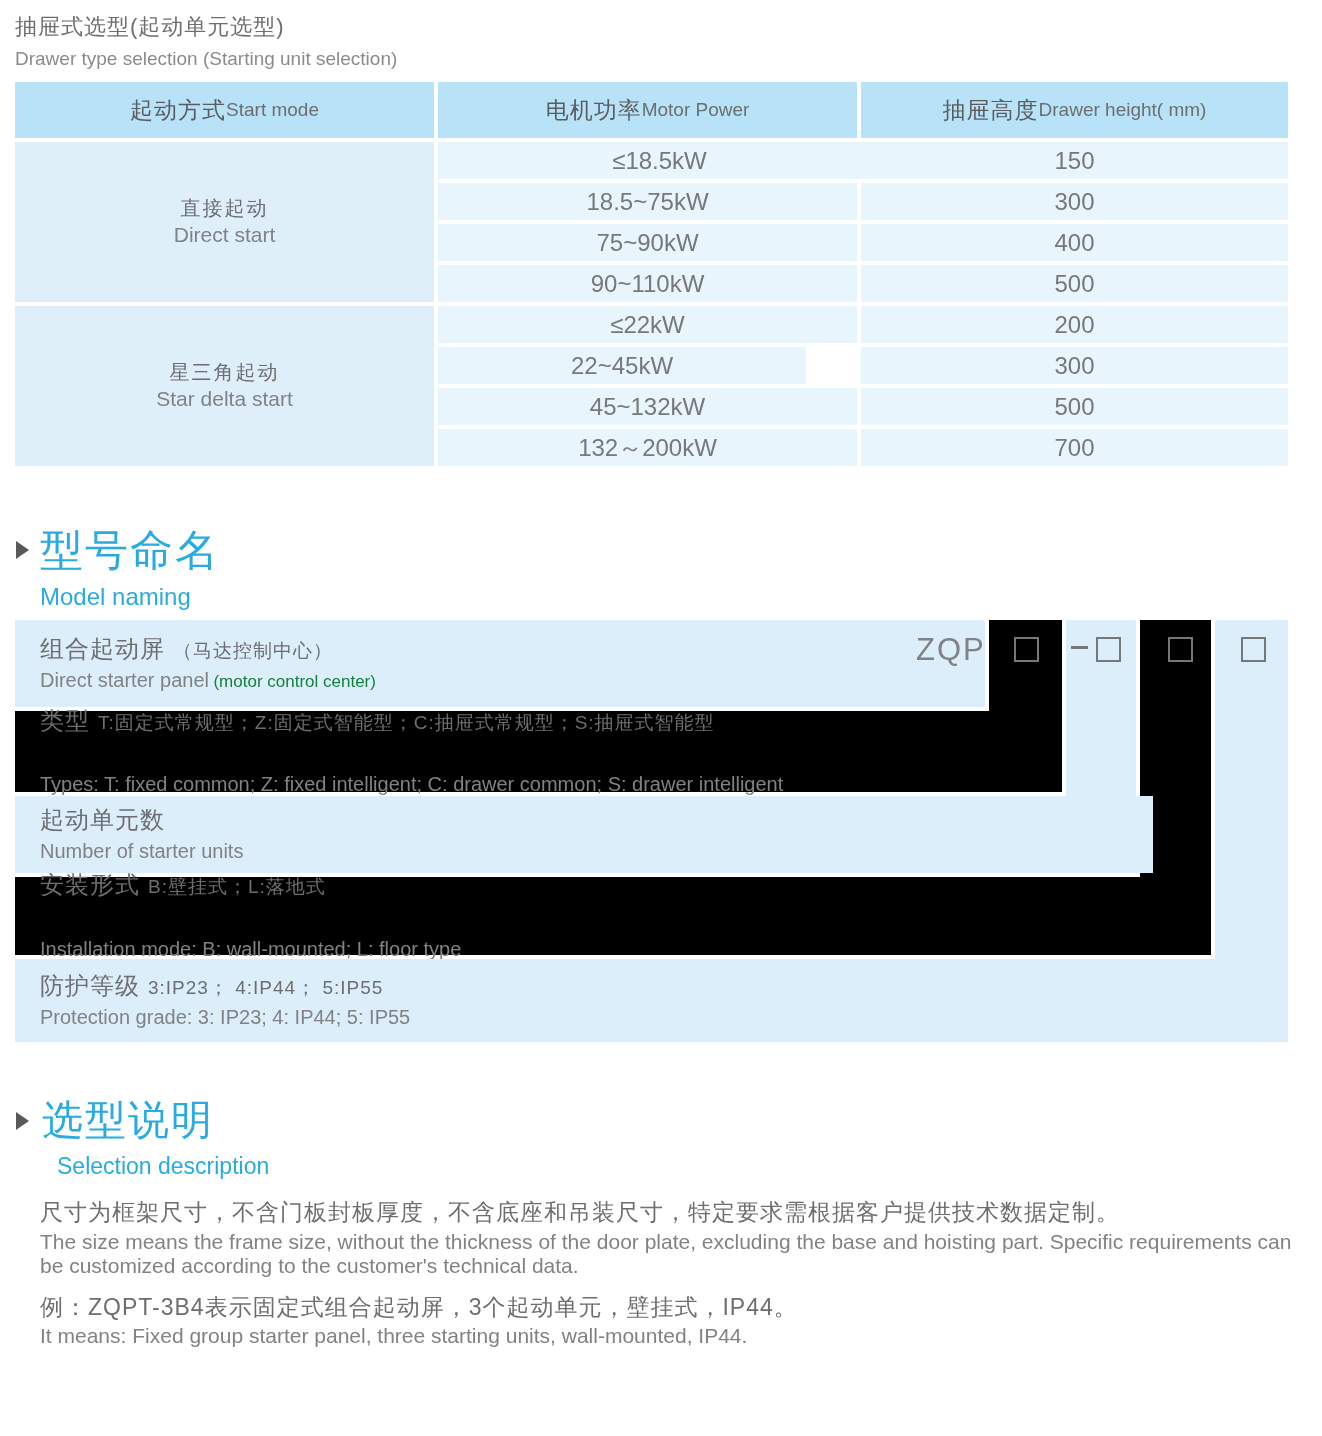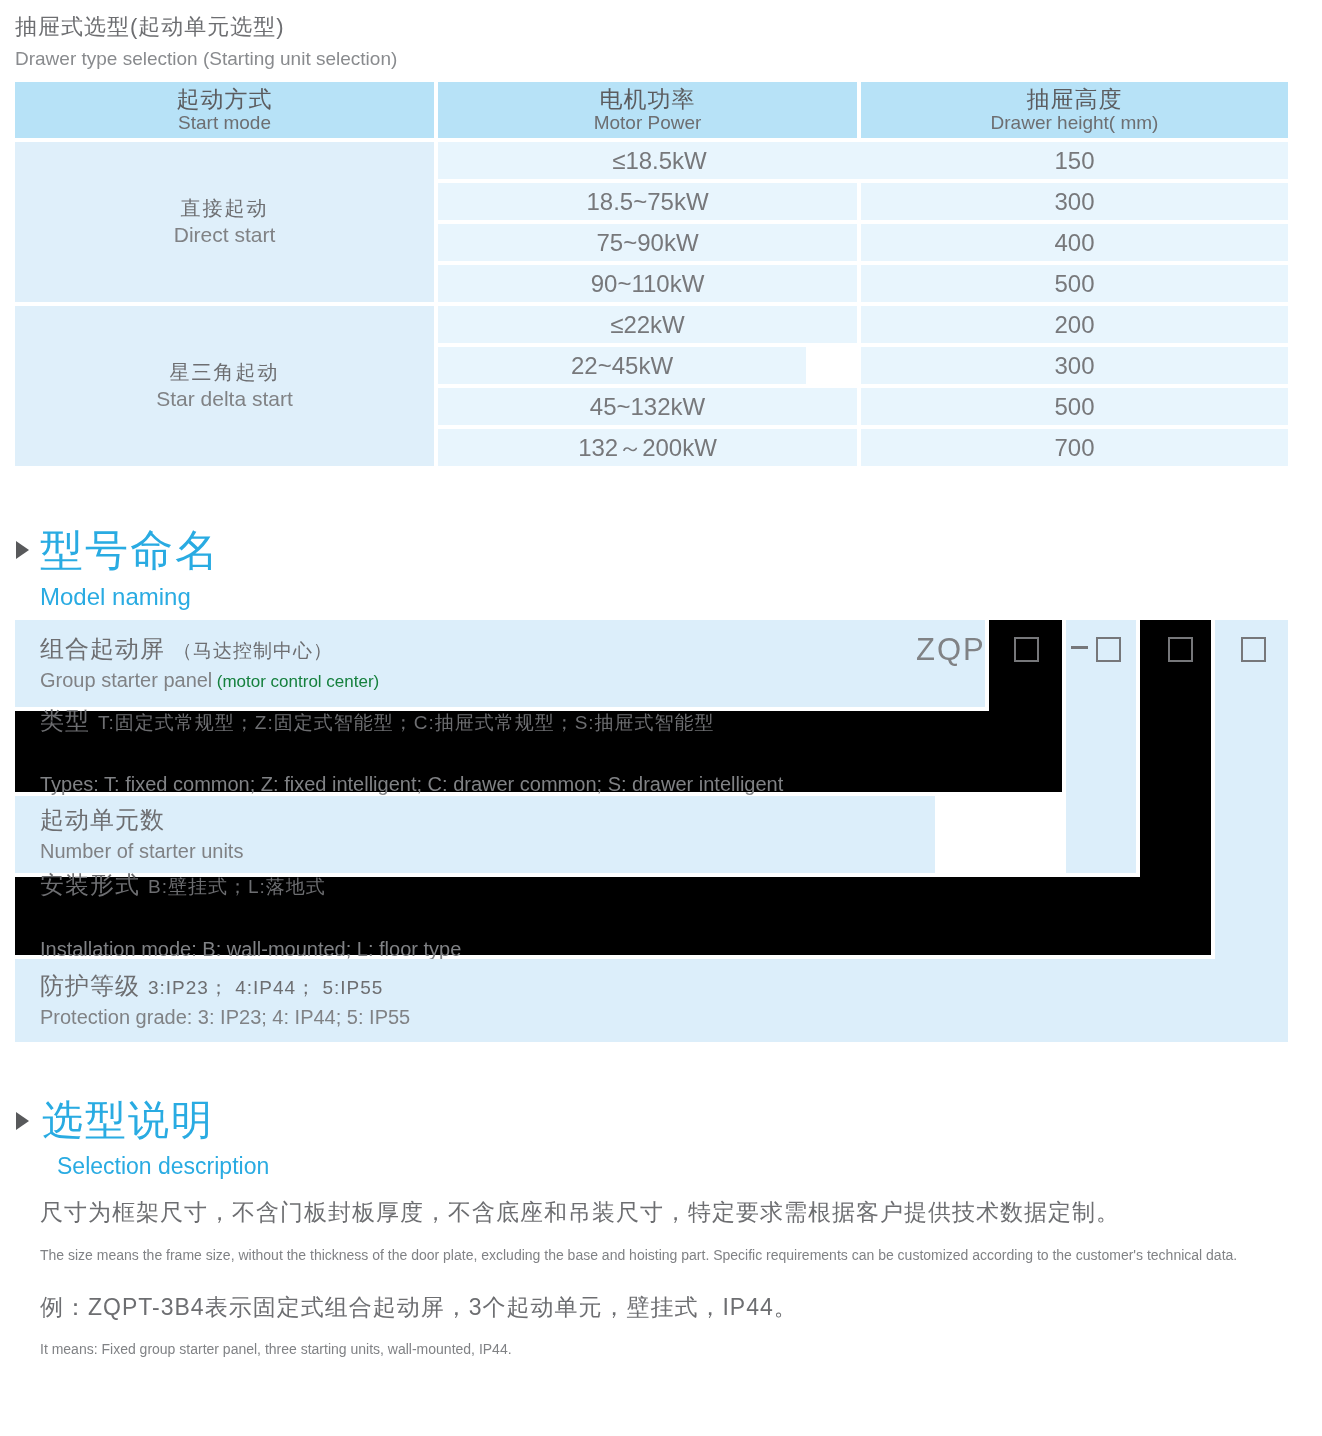--- a/index.html
+++ b/index.html
@@ -5,21 +5,21 @@
   html,body{margin:0;padding:0;background:#ffffff;}
   body{font-family:"Liberation Sans","DejaVu Sans",sans-serif;}
   #page{position:relative;width:1322px;height:1436px;background:#ffffff;overflow:hidden;}
 
   
   .doc-title{position:absolute;left:15px;top:12px;}
   .doc-title .t-cn{font-size:22px;color:#6d6e71;letter-spacing:1px;}
   .doc-title .t-en{font-size:19px;color:#898b8e;margin-top:6px;}
 
   
-  .th{position:absolute;top:82px;height:56px;background:#b7e2f7;display:flex;flex-direction:column;align-items:center;justify-content:center;line-height:1.15;}
+  .th{position:absolute;top:82px;height:56px;background:#b7e2f7;display:flex;flex-direction:row;align-items:center;justify-content:center;line-height:1.15;}
   .th .th-cn{font-size:23px;color:#5b5c5f;letter-spacing:1px;}
   .th .th-en{font-size:19px;color:#6d6e71;}
   .cell{position:absolute;display:flex;align-items:center;justify-content:center;background:#e8f5fd;}
   .cell-mode{background:#dfeffa;flex-direction:column;line-height:1.3;}
   .cell-mode .m-cn{font-size:20px;color:#6d6e71;letter-spacing:2px;}
   .cell-mode .m-en{font-size:21px;color:#808285;}
   .cell-power,.cell-height{font-size:24px;color:#77787b;}
 
   
   .tri{position:absolute;width:0;height:0;border-left:13px solid #58595b;border-top:9px solid transparent;border-bottom:9px solid transparent;}
@@ -40,21 +40,21 @@
   .cn-line .cn-main{font-size:24px;color:#6d6e71;letter-spacing:1px;}
   .cn-line .cn-sub{font-size:19px;color:#6d6e71;margin-left:8px;letter-spacing:1px;}
   .en-line .en-main{font-size:20px;color:#808285;}
   .en-line .en-sub{font-size:17px;color:#15803d;margin-top:48px;}
   #zqp{position:absolute;left:916px;top:632px;font-size:31px;color:#808285;letter-spacing:2px;}
   .mbox{position:absolute;top:637px;width:21px;height:21px;border:2px solid #76777a;background:transparent;}
   #mdash{position:absolute;left:1071px;top:646px;width:17px;height:3px;background:#76777a;}
 
   
   .body-cn{position:absolute;left:40px;font-size:23px;color:#6d6e71;letter-spacing:1px;}
-  .body-en{position:absolute;left:40px;font-size:14px;color:#808285;width:1252px;line-height:31px;margin-top:10px;}
+  .body-en{position:absolute;left:40px;font-size:21px;color:#808285;width:1252px;line-height:24px;}
 </style>
 </head>
 <body>
 
 <div id="page">
 
   <div class="doc-title">
     <div class="t-cn">抽屉式选型(起动单元选型)</div>
     <div class="t-en">Drawer type selection (Starting unit selection)</div>
   </div>
@@ -108,27 +108,27 @@
     <div class="h-en">Model naming</div>
   </div>
 
   <div class="stripe bg-gray" style="left:989px;top:620px;width:73px;height:172px;"></div>
   <div class="stripe bg-blue" style="left:1066px;top:620px;width:70px;height:253px;"></div>
   <div class="stripe bg-gray" style="left:1140px;top:620px;width:71px;height:335px;"></div>
   <div class="stripe bg-blue" style="left:1215px;top:620px;width:73px;height:422px;"></div>
 
   <div class="nrow bg-blue" style="left:15px;top:620px;width:970px;height:87px;">
     <div class="cn-line"><span class="cn-main">组合起动屏</span><span class="cn-sub">（马达控制中心）</span></div>
-    <div class="en-line"><span class="en-main">Group starter panel</span> <span class="en-sub">(motor control center)</span></div>
+    <div class="en-line"><span class="en-main">Direct starter panel</span> <span class="en-sub">(motor control center)</span></div>
   </div>
   <div class="nrow bg-gray" style="left:15px;top:711px;width:1047px;height:81px;">
     <div class="cn-line"><span class="cn-main">类型</span><span class="cn-sub">T:固定式常规型；Z:固定式智能型；C:抽屉式常规型；S:抽屉式智能型</span></div>
     <div class="en-line"><span class="en-main">Types: T: fixed common; Z: fixed intelligent; C: drawer common; S: drawer intelligent</span></div>
   </div>
-  <div class="nrow bg-blue" style="left:15px;top:796px;width:920px;height:77px;">
+  <div class="nrow bg-blue" style="left:15px;top:796px;width:1138px;height:77px;">
     <div class="cn-line"><span class="cn-main">起动单元数</span></div>
     <div class="en-line"><span class="en-main">Number of starter units</span></div>
   </div>
   <div class="nrow bg-gray" style="left:15px;top:877px;width:1196px;height:78px;">
     <div class="cn-line"><span class="cn-main">安装形式</span><span class="cn-sub">B:壁挂式；L:落地式</span></div>
     <div class="en-line"><span class="en-main">Installation mode: B: wall-mounted; L: floor type</span></div>
   </div>
   <div class="nrow bg-blue" style="left:15px;top:959px;width:1273px;height:83px;">
     <div class="cn-line"><span class="cn-main">防护等级</span><span class="cn-sub">3:IP23； 4:IP44； 5:IP55</span></div>
     <div class="en-line"><span class="en-main">Protection grade:  3: IP23; 4: IP44; 5: IP55</span></div>

